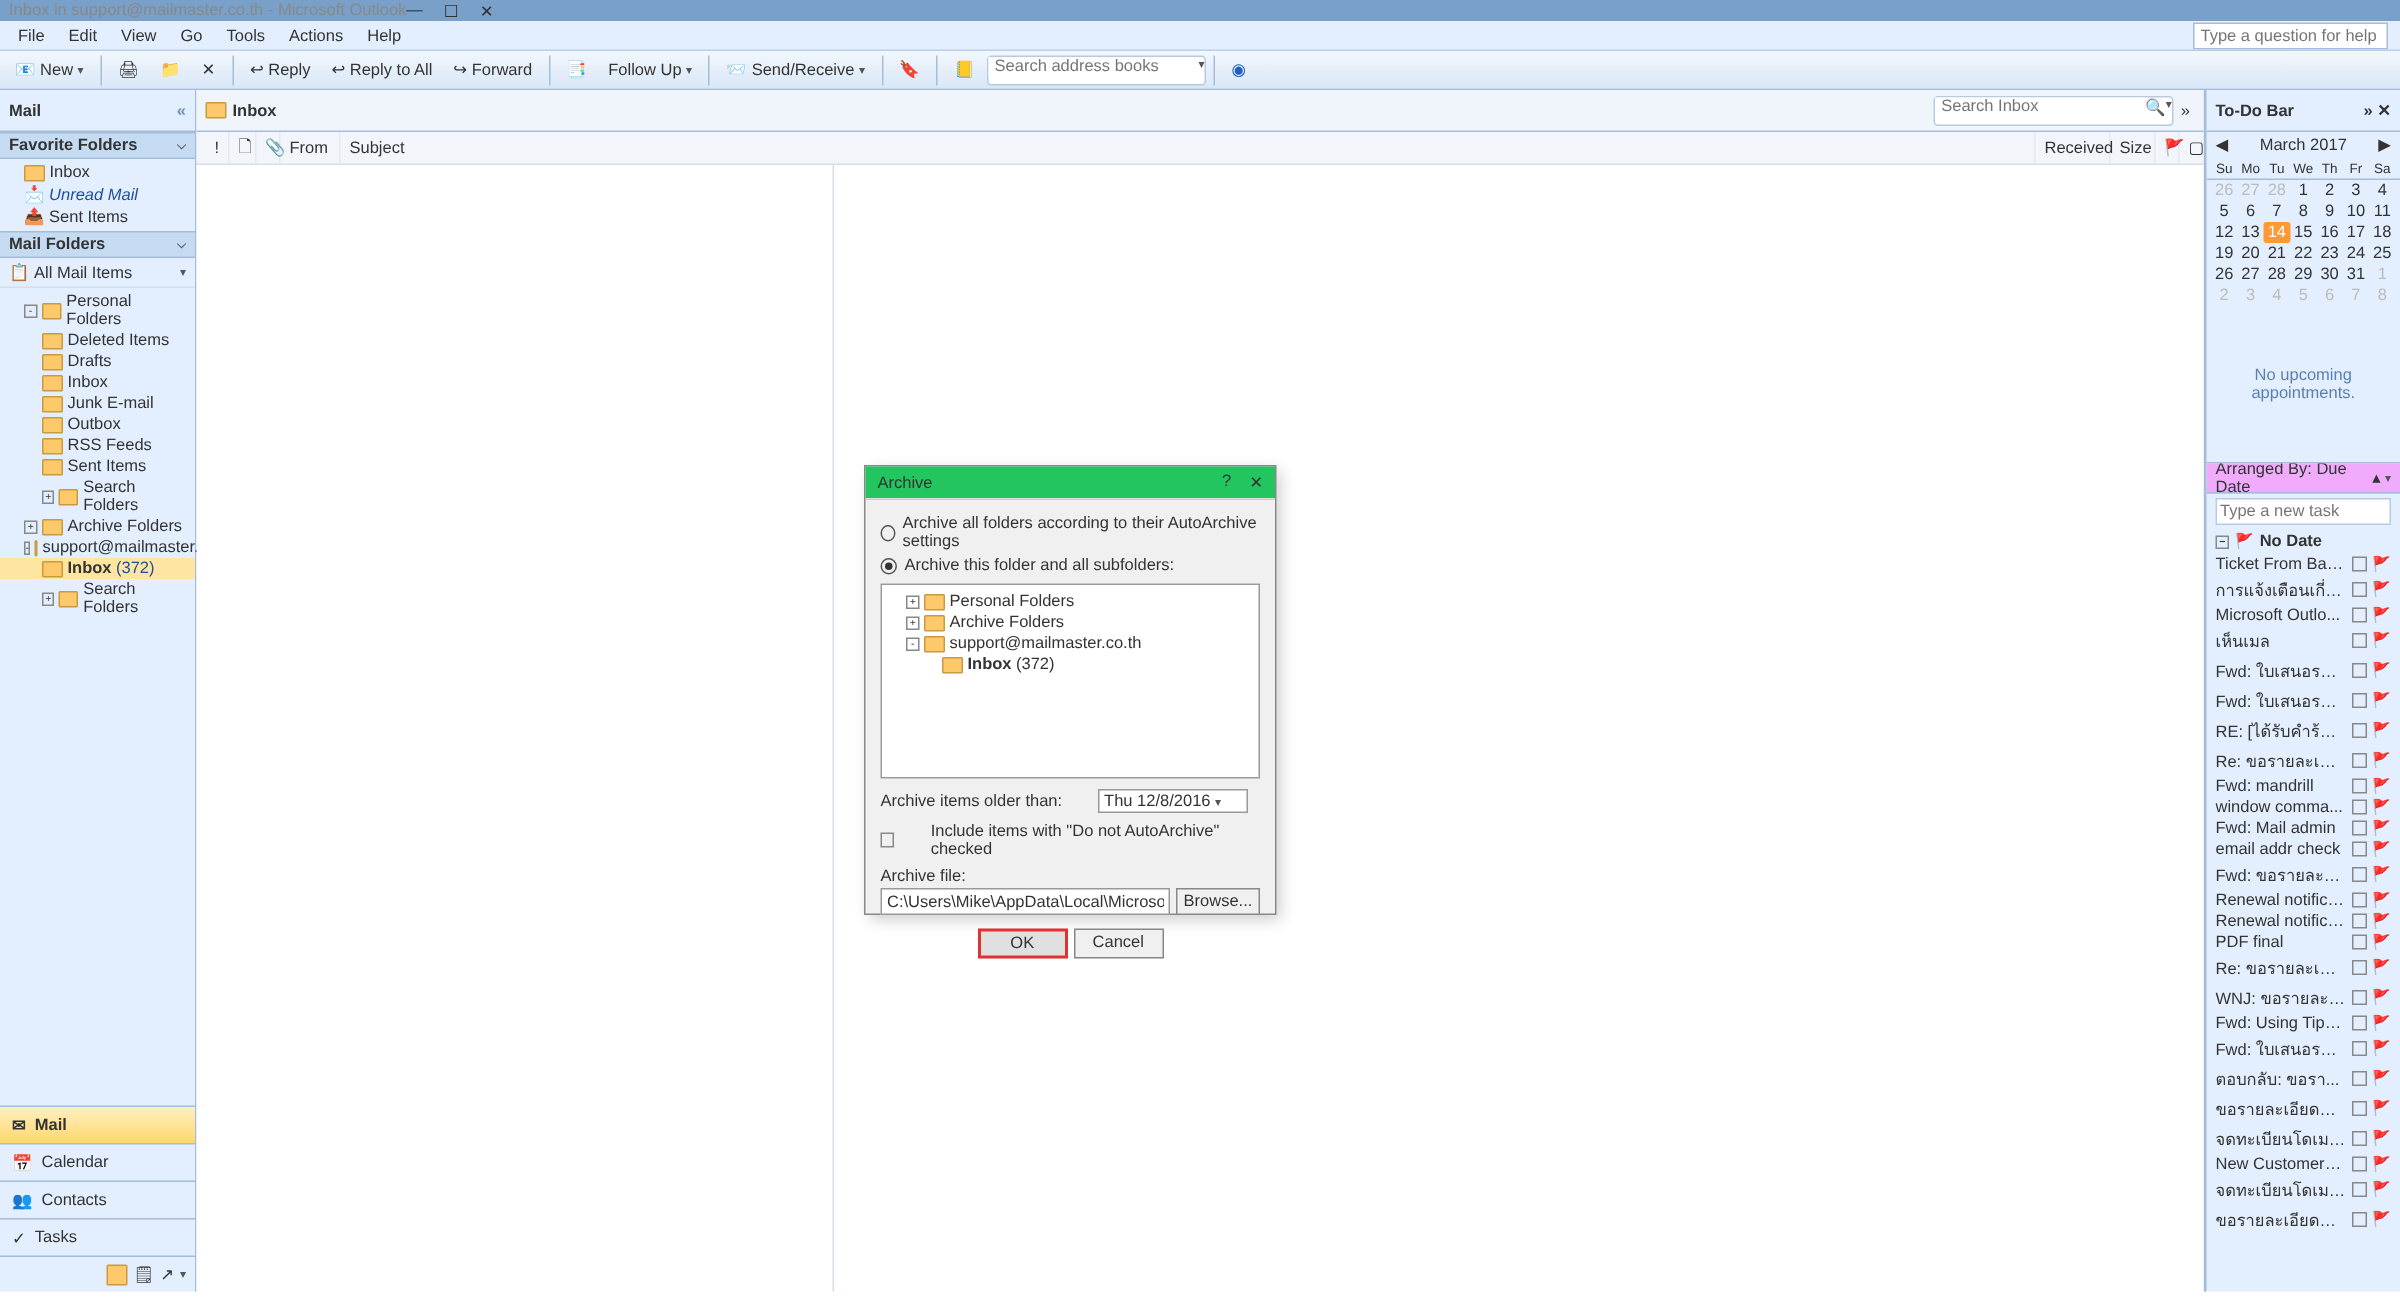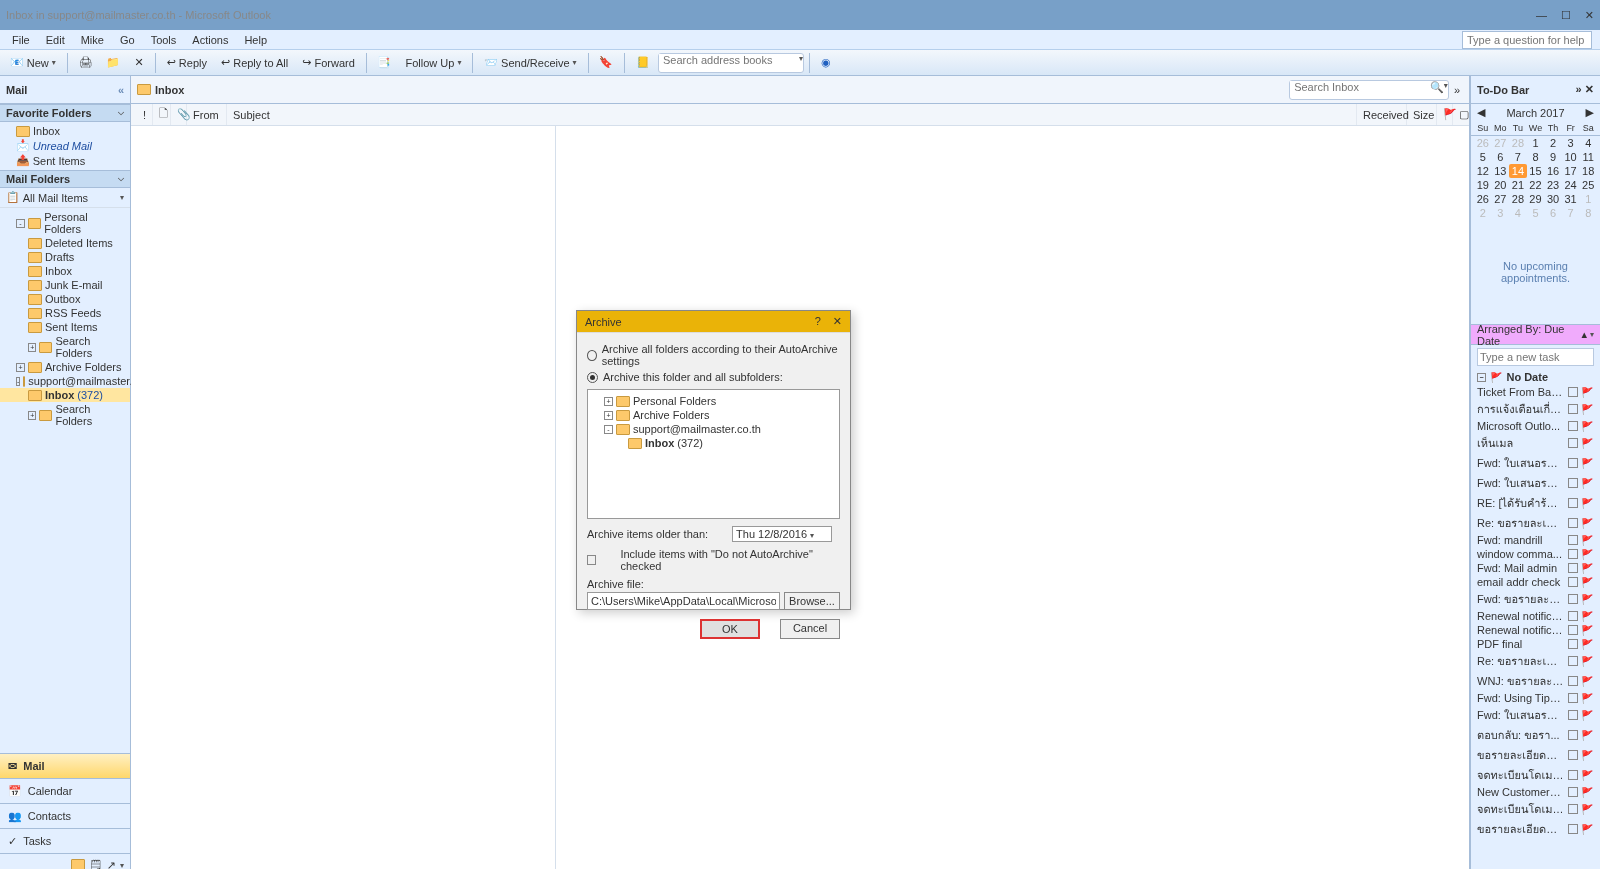--- a/index.html
+++ b/index.html
@@ -1,17 +1,17 @@
 <!DOCTYPE html>
 <html><head>
 <meta charset="utf-8">
 <style>
 *{box-sizing:border-box;margin:0;padding:0;font-family:"Segoe UI",Tahoma,sans-serif;font-size:11px;color:#333}
 body{background:#fff;width:1600px;height:869px;overflow:hidden;position:relative}
-.titlebar{height:30px;background:#78A0C8;display:flex;align-items:center;padding:0 6px;color:#888;font-size:11px;justify-content:space-between}
+.titlebar{height:14px;background:#78A0C8;display:flex;align-items:center;padding:0 6px;color:#888;font-size:11px;justify-content:flex-start}
 .titlebar-left{color:#888}
 .titlebar-right{display:flex;gap:14px}
 .menubar{height:20px;background:#e3efff;border-bottom:1px solid #b5cfec;display:flex;align-items:center;padding-left:4px}
 .menubar span{padding:2px 8px;cursor:pointer}
 .toolbar{height:26px;background:linear-gradient(#f3f7fc,#d8e7f7);border-bottom:1px solid #a6bdd9;display:flex;align-items:center;padding:0 4px;gap:2px}
 .tb-btn{display:flex;align-items:center;gap:3px;padding:2px 5px;border:1px solid transparent;border-radius:3px;cursor:pointer}
 .tb-sep{width:1px;height:20px;background:#a6bdd9;margin:0 3px}
 .main{display:flex;height:801px}
 .navpane{width:131px;background:#e3efff;border-right:1px solid #a6bdd9;display:flex;flex-direction:column}
 .navpane-header{height:28px;border-bottom:1px solid #a6bdd9;display:flex;align-items:center;justify-content:space-between;padding:0 6px;font-weight:bold;font-size:16px;color:#3b5a82}
@@ -54,35 +54,35 @@
 .task-new{padding:3px 6px}
 .task-new input{width:100%;border:1px solid #b8c9e0;padding:2px;font-size:11px;color:#888}
 .task-group{padding:2px 6px;display:flex;align-items:center;gap:4px;font-weight:bold}
 .task-list{flex:1;overflow:auto}
 .task-item{display:flex;align-items:center;padding:1px 6px;gap:4px}
 .task-item .txt{flex:1;overflow:hidden;text-overflow:ellipsis;white-space:nowrap}
 .flag{color:#d14;font-size:10px}
 .chk{width:10px;height:10px;border:1px solid #888;display:inline-block}
 .questionbox{background:#fff;border:1px solid #a6bdd9;padding:2px 4px;color:#888;font-size:11px;width:130px}
 .dialog-backdrop{position:absolute;left:576px;top:310px;width:275px;height:300px;background:#f0f0f0;border:1px solid #888;box-shadow:3px 3px 10px rgba(0,0,0,.2)}
-.dlg-title{height:22px;background:#eab308;display:flex;align-items:center;justify-content:space-between;padding:0 8px;border-bottom:1px solid #ddd}
+.dlg-title{height:22px;background:#22c55e;display:flex;align-items:center;justify-content:space-between;padding:0 8px;border-bottom:1px solid #ddd}
 .dlg-title-right{display:flex;gap:12px}
 .dlg-body{padding:8px 10px}
 .dlg-radio{display:flex;align-items:center;gap:5px;padding:2px 0}
 .radio{width:11px;height:11px;border:1px solid #555;border-radius:50%;display:inline-flex;align-items:center;justify-content:center}
 .radio.sel::after{content:"";width:5px;height:5px;background:#333;border-radius:50%}
 .dlg-tree{border:1px solid #999;background:#fff;height:130px;margin:4px 0;padding:4px;overflow:auto}
 .dlg-tree-item{display:flex;align-items:center;gap:3px;padding:1px 0}
 .dlg-tree-item.i1{padding-left:12px}
 .dlg-tree-item.i2{padding-left:36px}
 .dlg-row{display:flex;align-items:center;gap:24px;padding:3px 0}
 .dlg-input,.dlg-date{border:1px solid #999;background:#fff;padding:1px 3px;font-size:11px}
 .dlg-date{width:100px}
 .dlg-input{flex:1}
-.dlg-btns{display:flex;justify-content:flex-end;gap:20px;padding:6px 0}
+.dlg-btns{display:flex;justify-content:center;gap:4px;padding:6px 0}
 .dlg-btn{width:60px;text-align:center;border:1px solid #888;background:#f0f0f0;padding:2px 0;cursor:pointer}
 .dlg-btn.primary{border:2px solid #d33;background:#e0e0e0}
 .ico-folder{display:inline-block;width:14px;height:11px;background:#fdc96b;border:1px solid #c99a3f;border-radius:1px;position:relative}
 .ico-folder.o{background:#fdc96b}
 .italic{font-style:italic;color:#1e4ea1}
 .arrow-down{font-size:8px;color:#555}
 .exp{width:9px;height:9px;border:1px solid #888;display:inline-flex;align-items:center;justify-content:center;font-size:7px;line-height:7px}
 </style>
 </head>
 <body>
@@ -92,21 +92,21 @@
   <span class="titlebar-right">
     <span>—</span>
     <span>☐</span>
     <span>✕</span>
   </span>
 </div>
 
 <div class="menubar">
   <span>File</span>
   <span>Edit</span>
-  <span>Mike</span>
+  <span>View</span>
   <span>Go</span>
   <span>Tools</span>
   <span>Actions</span>
   <span>Help</span>
   <span style="margin-left:auto"><input class="questionbox" placeholder="Type a question for help" style=""></span>
 </div>
 
 <div class="toolbar">
   <div class="tb-btn">📧<span>New</span> <span class="arrow-down">▾</span></div>
   <div class="tb-sep"></div>

